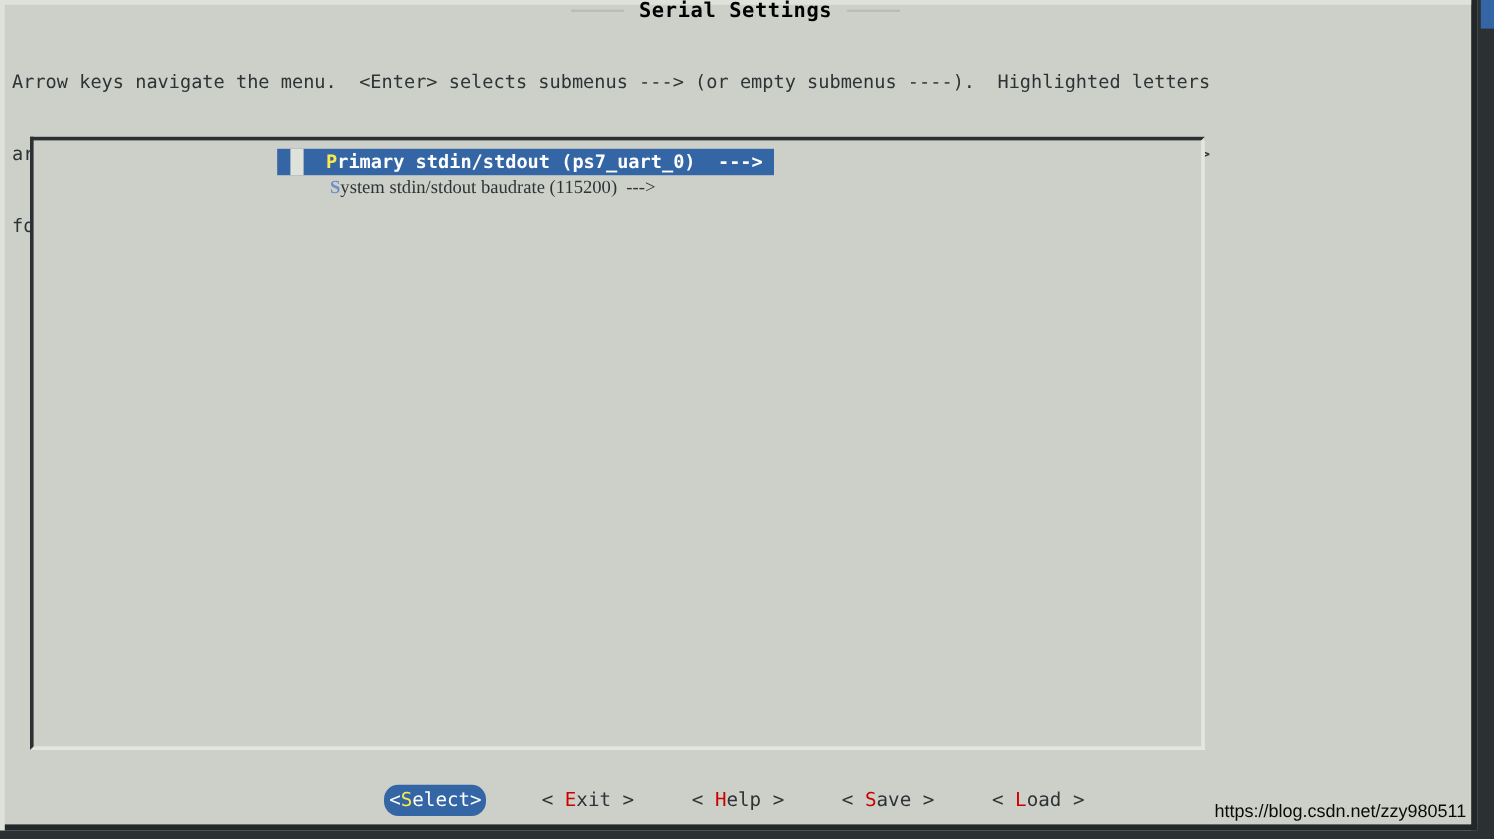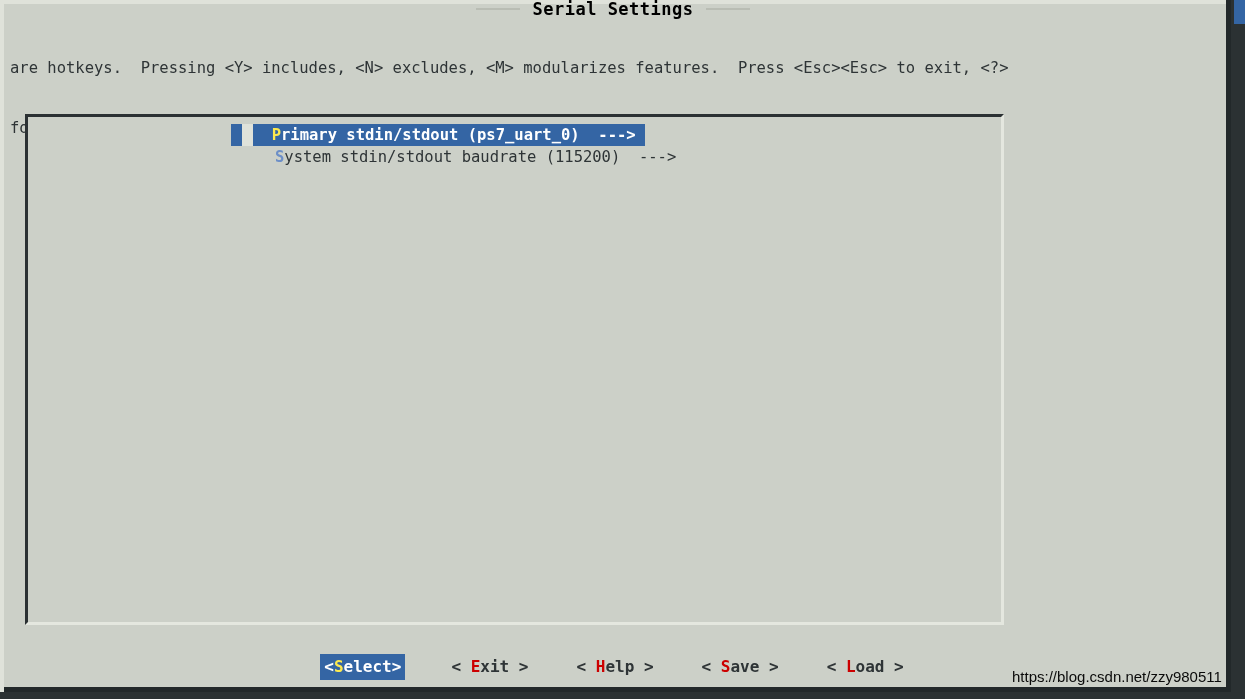--- a/index.html
+++ b/index.html
@@ -161,20 +161,21 @@
     display: inline-block;
     width: 11px;
   }
   .menu-row.selected .hotkey { color: #fce94f; }
 
   .menu-row.normal .row-inner {
     position: absolute;
     left: 247px;
     top: 0;
     white-space: pre;
+    font-family: Liberation Serif, serif;
   }
   .menu-row.normal .hotkey { color: #6d8fc7; font-weight: bold; }
 
   
   #button-bar {
     position: absolute;
     top: 653px;
     left: 0;
     width: 1226px;
     height: 28px;
@@ -183,21 +184,22 @@
     justify-content: center;
     font-size: 16px;
     white-space: pre;
   }
   .btn {
     white-space: pre;
     color: #2e3436;
     margin: 0 22px;
     line-height: 24px;
     padding: 1px 2px;
-    font-weight: bold;
+    font-weight: normal;
+    border-radius: 12px;
   }
   .btn .hotkey { color: #cc0000; }
   .btn.active {
     background: #3465a4;
     color: #ffffff;
     padding: 1px 4px;
   }
   .btn.active .hotkey { color: #fce94f; }
 
   
@@ -225,20 +227,21 @@
     <div id="dialog-left-light"></div>
     <div id="dialog-top-light"></div>
 
     <div id="titlebar">
       <div class="title-rule"></div>
       <div id="dialog-title">Serial Settings</div>
       <div class="title-rule"></div>
     </div>
 
     <div id="help-text">
+      <span class="help-line">Arrow keys navigate the menu.  &lt;Enter&gt; selects submenus ---&gt; (or empty submenus ----).  Highlighted letters</span>
       <span class="help-line">are hotkeys.  Pressing &lt;Y&gt; includes, &lt;N&gt; excludes, &lt;M&gt; modularizes features.  Press &lt;Esc&gt;&lt;Esc&gt; to exit, &lt;?&gt;</span>
       <span class="help-line">for Help, &lt;/&gt; for Search.  Legend: [*] built-in  [ ] excluded  &lt;M&gt; module  &lt; &gt; module capable</span>
     </div>
 
     <div id="menu-box">
       <div id="menu-list">
 
         <div class="menu-row selected">
           <span class="row-inner"><span class="lead-block"> </span><span class="cursor-cell"> </span><span>  </span><span class="hotkey">P</span><span>rimary stdin/stdout (ps7_uart_0)  ---&gt;</span><span> </span></span>
         </div>

